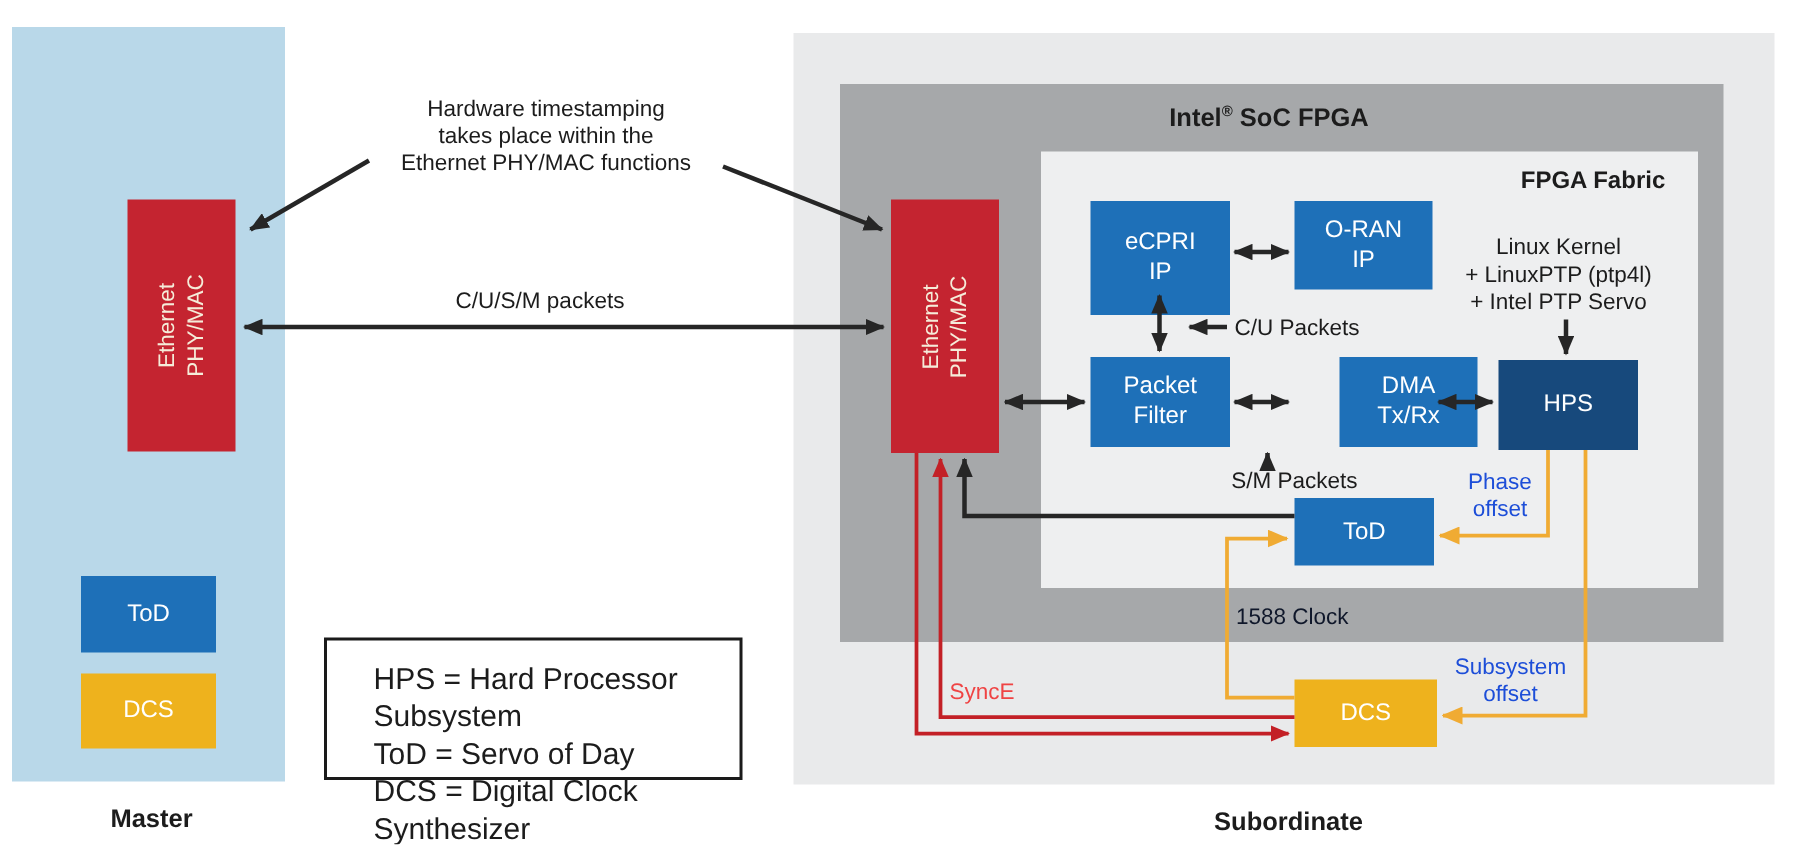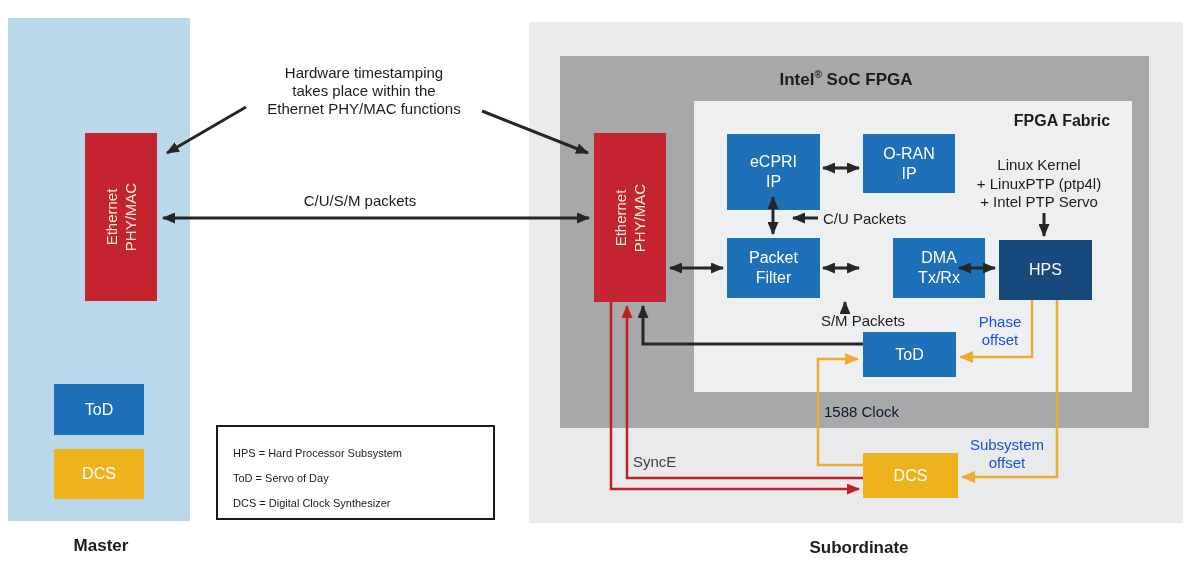--- a/index.html
+++ b/index.html
@@ -21,24 +21,24 @@
   .gold{background:#eeb21d;}
   .red{background:#c42430;}
   .rot{transform:rotate(-90deg);white-space:nowrap;color:#f5ecd9;font-size:15px;line-height:19px;text-align:center;}
   
   .lbl{font-size:15px;line-height:18px;}
   .center{text-align:center;}
   .title{font-size:17px;font-weight:700;}
   .sup{font-size:10px;vertical-align:super;}
   .amber{color:#1d4ed8;}
   .yellowtxt{color:#0f172a;}
-  .redtxt{color:#404040;}
+  .redtxt{color:#ef4444;}
   .legend-box{left:216px;top:425px;width:279px;height:95px;background:#ffffff;
               border:2px solid #1a1a1a;box-sizing:border-box;padding:14px 0 0 15px;}
-  .legend-box div{font-size:11px;line-height:25px;}
+  .legend-box div{font-size:20px;line-height:25px;margin-left:16px;}
   svg{pointer-events:none;}
   .ln-black{stroke:#262626;stroke-width:3;fill:none;}
   .ln-red{stroke:#c32026;stroke-width:2.5;fill:none;}
   .ln-gold{stroke:#f0ab33;stroke-width:2.5;fill:none;}
 </style>
 </head>
 <body>
 
 <div id="canvas">
 

